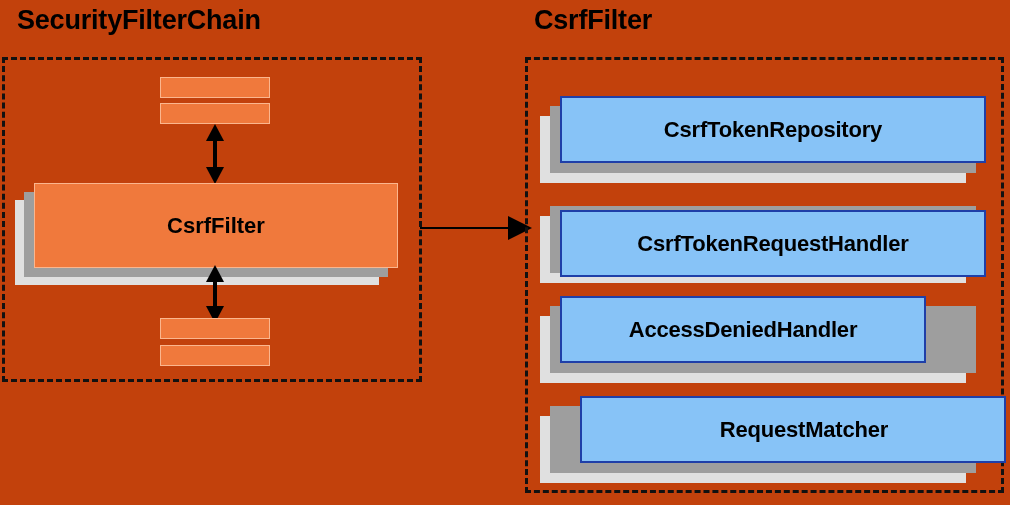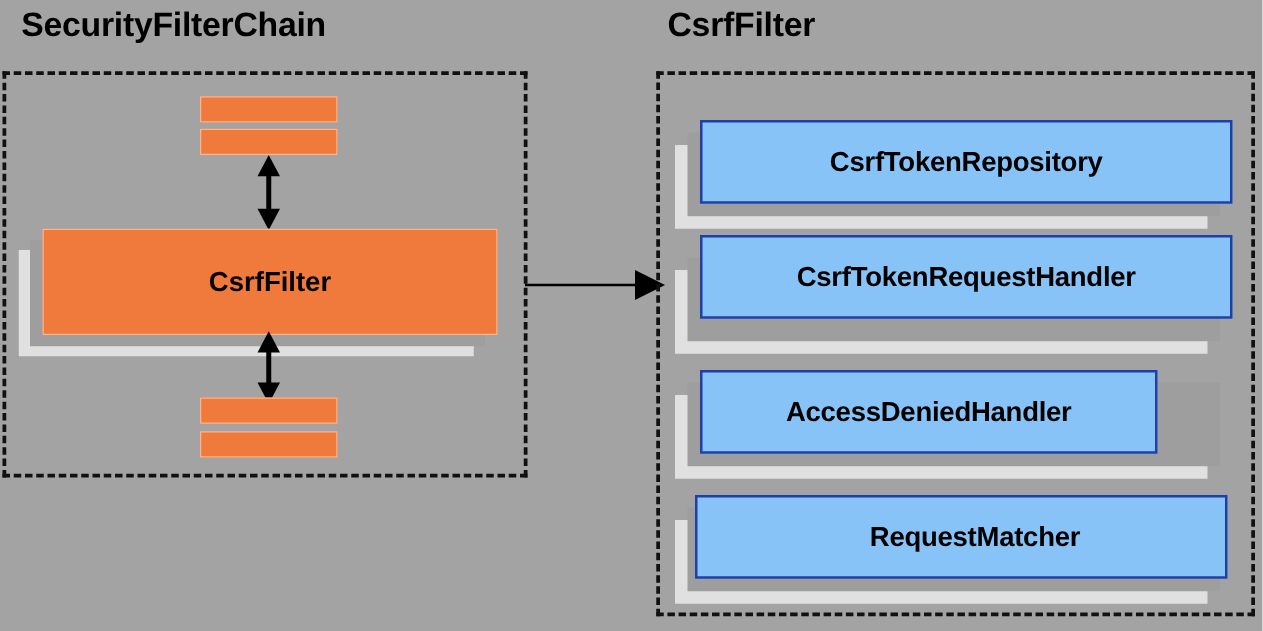--- a/index.html
+++ b/index.html
@@ -8,21 +8,21 @@
     padding: 0;
     background: #ffffff;
   }
   body {
     font-family: "Liberation Sans", sans-serif;
   }
   #canvas {
     position: relative;
     width: 1010px;
     height: 505px;
-    background: #a3a3a3;
+    background: #c2410c;
     overflow: hidden;
   }
 
   
   .panel-title {
     position: absolute;
     font-family: "Liberation Sans", sans-serif;
     font-weight: bold;
     font-size: 27px;
     line-height: 30px;
@@ -151,29 +151,29 @@
   <div id="csrf-box" class="dashed-box"></div>
 
   <div class="shadow-far" style="left:540px; top:116px; width:426px; height:67px;"></div>
   <div class="shadow-near" style="left:550px; top:106px; width:426px; height:67px;"></div>
   <div class="blue-box" style="left:560px; top:96px; width:426px; height:67px;">
     <span class="box-label">CsrfTokenRepository</span>
   </div>
 
   <div class="shadow-far" style="left:540px; top:216px; width:426px; height:67px;"></div>
   <div class="shadow-near" style="left:550px; top:206px; width:426px; height:67px;"></div>
-  <div class="blue-box" style="left:560px; top:188px; width:426px; height:67px;">
+  <div class="blue-box" style="left:560px; top:210px; width:426px; height:67px;">
     <span class="box-label">CsrfTokenRequestHandler</span>
   </div>
 
   <div class="shadow-far" style="left:540px; top:316px; width:426px; height:67px;"></div>
   <div class="shadow-near" style="left:550px; top:306px; width:426px; height:67px;"></div>
   <div class="blue-box" style="left:560px; top:296px; width:366px; height:67px;">
     <span class="box-label">AccessDeniedHandler</span>
   </div>
 
   <div class="shadow-far" style="left:540px; top:416px; width:426px; height:67px;"></div>
   <div class="shadow-near" style="left:550px; top:406px; width:426px; height:67px;"></div>
-  <div class="blue-box" style="left:556px; top:396px; width:426px; height:67px;padding-left:22px;">
+  <div class="blue-box" style="left:580px; top:396px; width:426px; height:67px;padding-left:22px;">
     <span class="box-label">RequestMatcher</span>
   </div>
 
 </div>
 
 </body></html>

